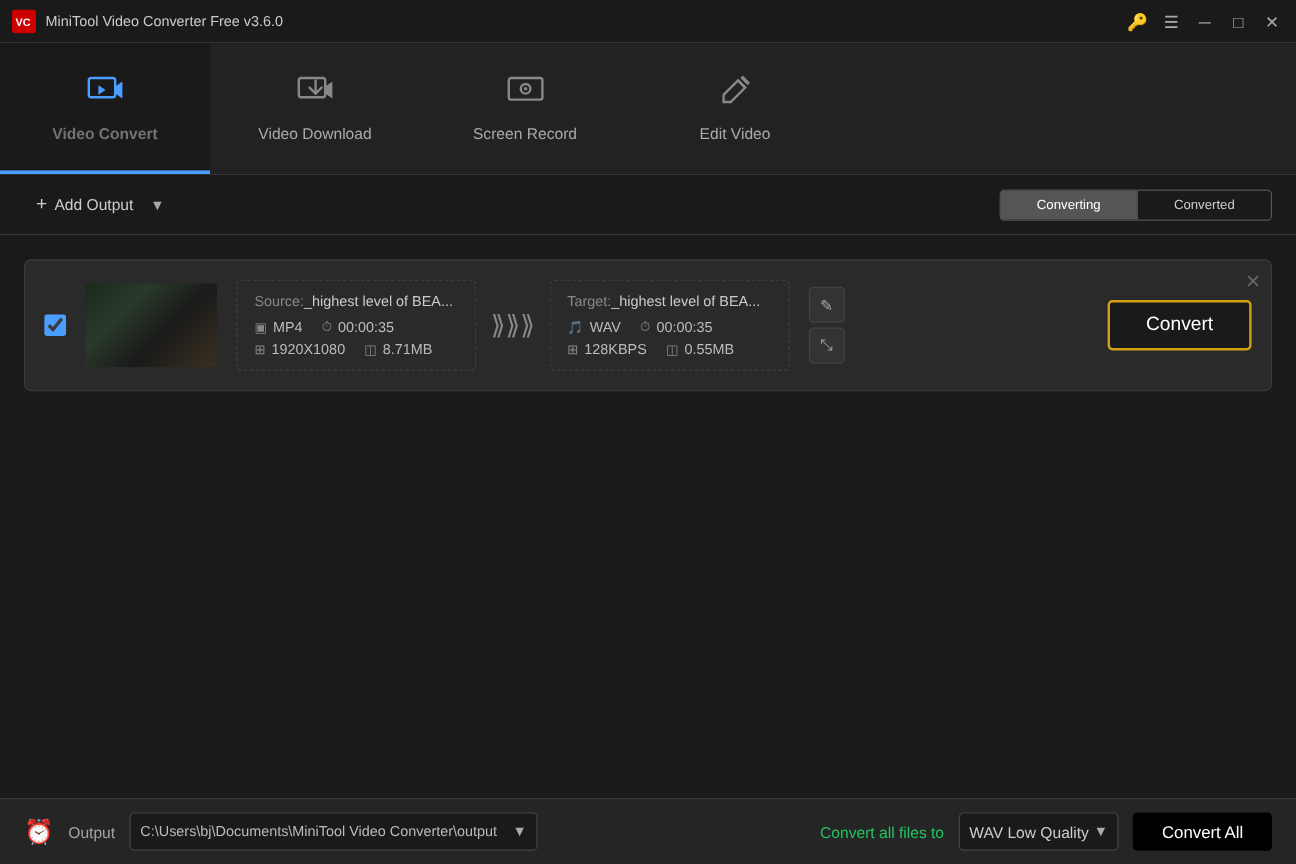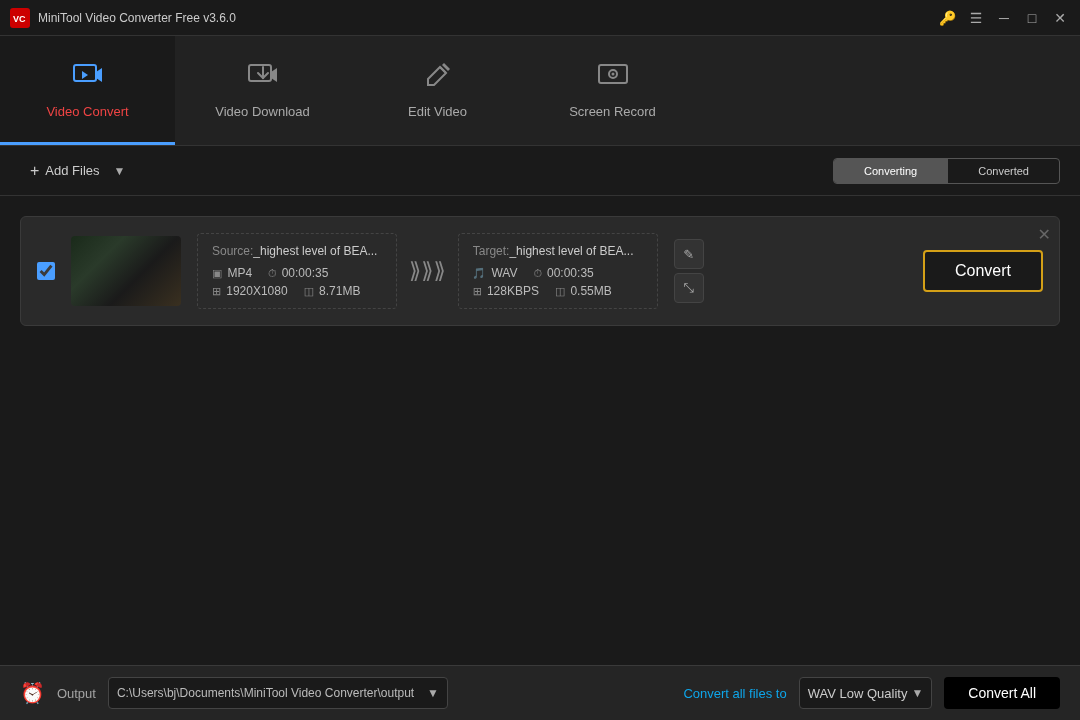--- a/index.html
+++ b/index.html
@@ -63,23 +63,24 @@
       justify-content: center;
       width: 175px;
       cursor: pointer;
       gap: 8px;
       color: #aaa;
       font-size: 13px;
       border-bottom: 3px solid transparent;
       transition: all 0.2s;
     }
     .nav-item.active {
-      color: #ef4444;
+      color: #737373;
       border-bottom: 3px solid #4a9eff;
       background: #1a1a1a;
+      font-weight: bold;
     }
     .nav-icon {
       font-size: 28px;
       line-height: 1;
     }
     .nav-item.active .nav-icon { color: #4a9eff; }
 
     
     .toolbar {
       display: flex;
@@ -308,21 +309,21 @@
     .output-dropdown-btn {
       background: none;
       border: none;
       color: #aaa;
       cursor: pointer;
       font-size: 12px;
     }
     .convert-all-label {
       margin-left: auto;
       font-size: 13px;
-      color: #0ea5e9;
+      color: #22c55e;
       flex-shrink: 0;
     }
     .format-select-wrapper {
       display: flex;
       align-items: center;
       background: #1a1a1a;
       border: 1px solid #444;
       border-radius: 4px;
       padding: 0 8px;
       height: 32px;
@@ -386,43 +387,43 @@
         <path d="M24 13l6-4v14l-6-4V13z" fill="#888"></path>
         <path d="M11 14l5 5 5-5" stroke="#888" stroke-width="2" stroke-linecap="round"></path>
         <line x1="16" y1="8" x2="16" y2="19" stroke="#888" stroke-width="2" stroke-linecap="round"></line>
       </svg>
     </span>
     <span>Video Download</span>
   </div>
   <div class="nav-item">
     <span class="nav-icon">
       <svg width="32" height="32" viewBox="0 0 32 32" fill="none">
+        <rect x="2" y="6" width="28" height="18" rx="2" stroke="#888" stroke-width="2" fill="none"></rect>
+        <circle cx="16" cy="15" r="4" stroke="#888" stroke-width="2" fill="none"></circle>
+        <circle cx="16" cy="15" r="1.5" fill="#888"></circle>
+      </svg>
+    </span>
+    <span>Screen Record</span>
+  </div>
+  <div class="nav-item">
+    <span class="nav-icon">
+      <svg width="32" height="32" viewBox="0 0 32 32" fill="none">
         <path d="M6 26V20l12-12 6 6L12 26H6z" stroke="#888" stroke-width="2" fill="none"></path>
         <path d="M18 8l6 6" stroke="#888" stroke-width="2"></path>
         <path d="M22 4l6 6-2 2-6-6 2-2z" fill="#888"></path>
       </svg>
     </span>
     <span>Edit Video</span>
   </div>
-  <div class="nav-item">
-    <span class="nav-icon">
-      <svg width="32" height="32" viewBox="0 0 32 32" fill="none">
-        <rect x="2" y="6" width="28" height="18" rx="2" stroke="#888" stroke-width="2" fill="none"></rect>
-        <circle cx="16" cy="15" r="4" stroke="#888" stroke-width="2" fill="none"></circle>
-        <circle cx="16" cy="15" r="1.5" fill="#888"></circle>
-      </svg>
-    </span>
-    <span>Screen Record</span>
-  </div>
 </div>
 
 <div class="toolbar">
   <button class="add-files-btn">
     <span style="font-size:16px;">+</span>
-    <span>Add Files</span>
+    <span>Add Output</span>
   </button>
   <button class="add-files-dropdown">▼</button>
 
   <div class="tab-group">
     <button class="tab-btn active">Converting</button>
     <button class="tab-btn">Converted</button>
   </div>
 </div>
 
 <div class="main-content">

